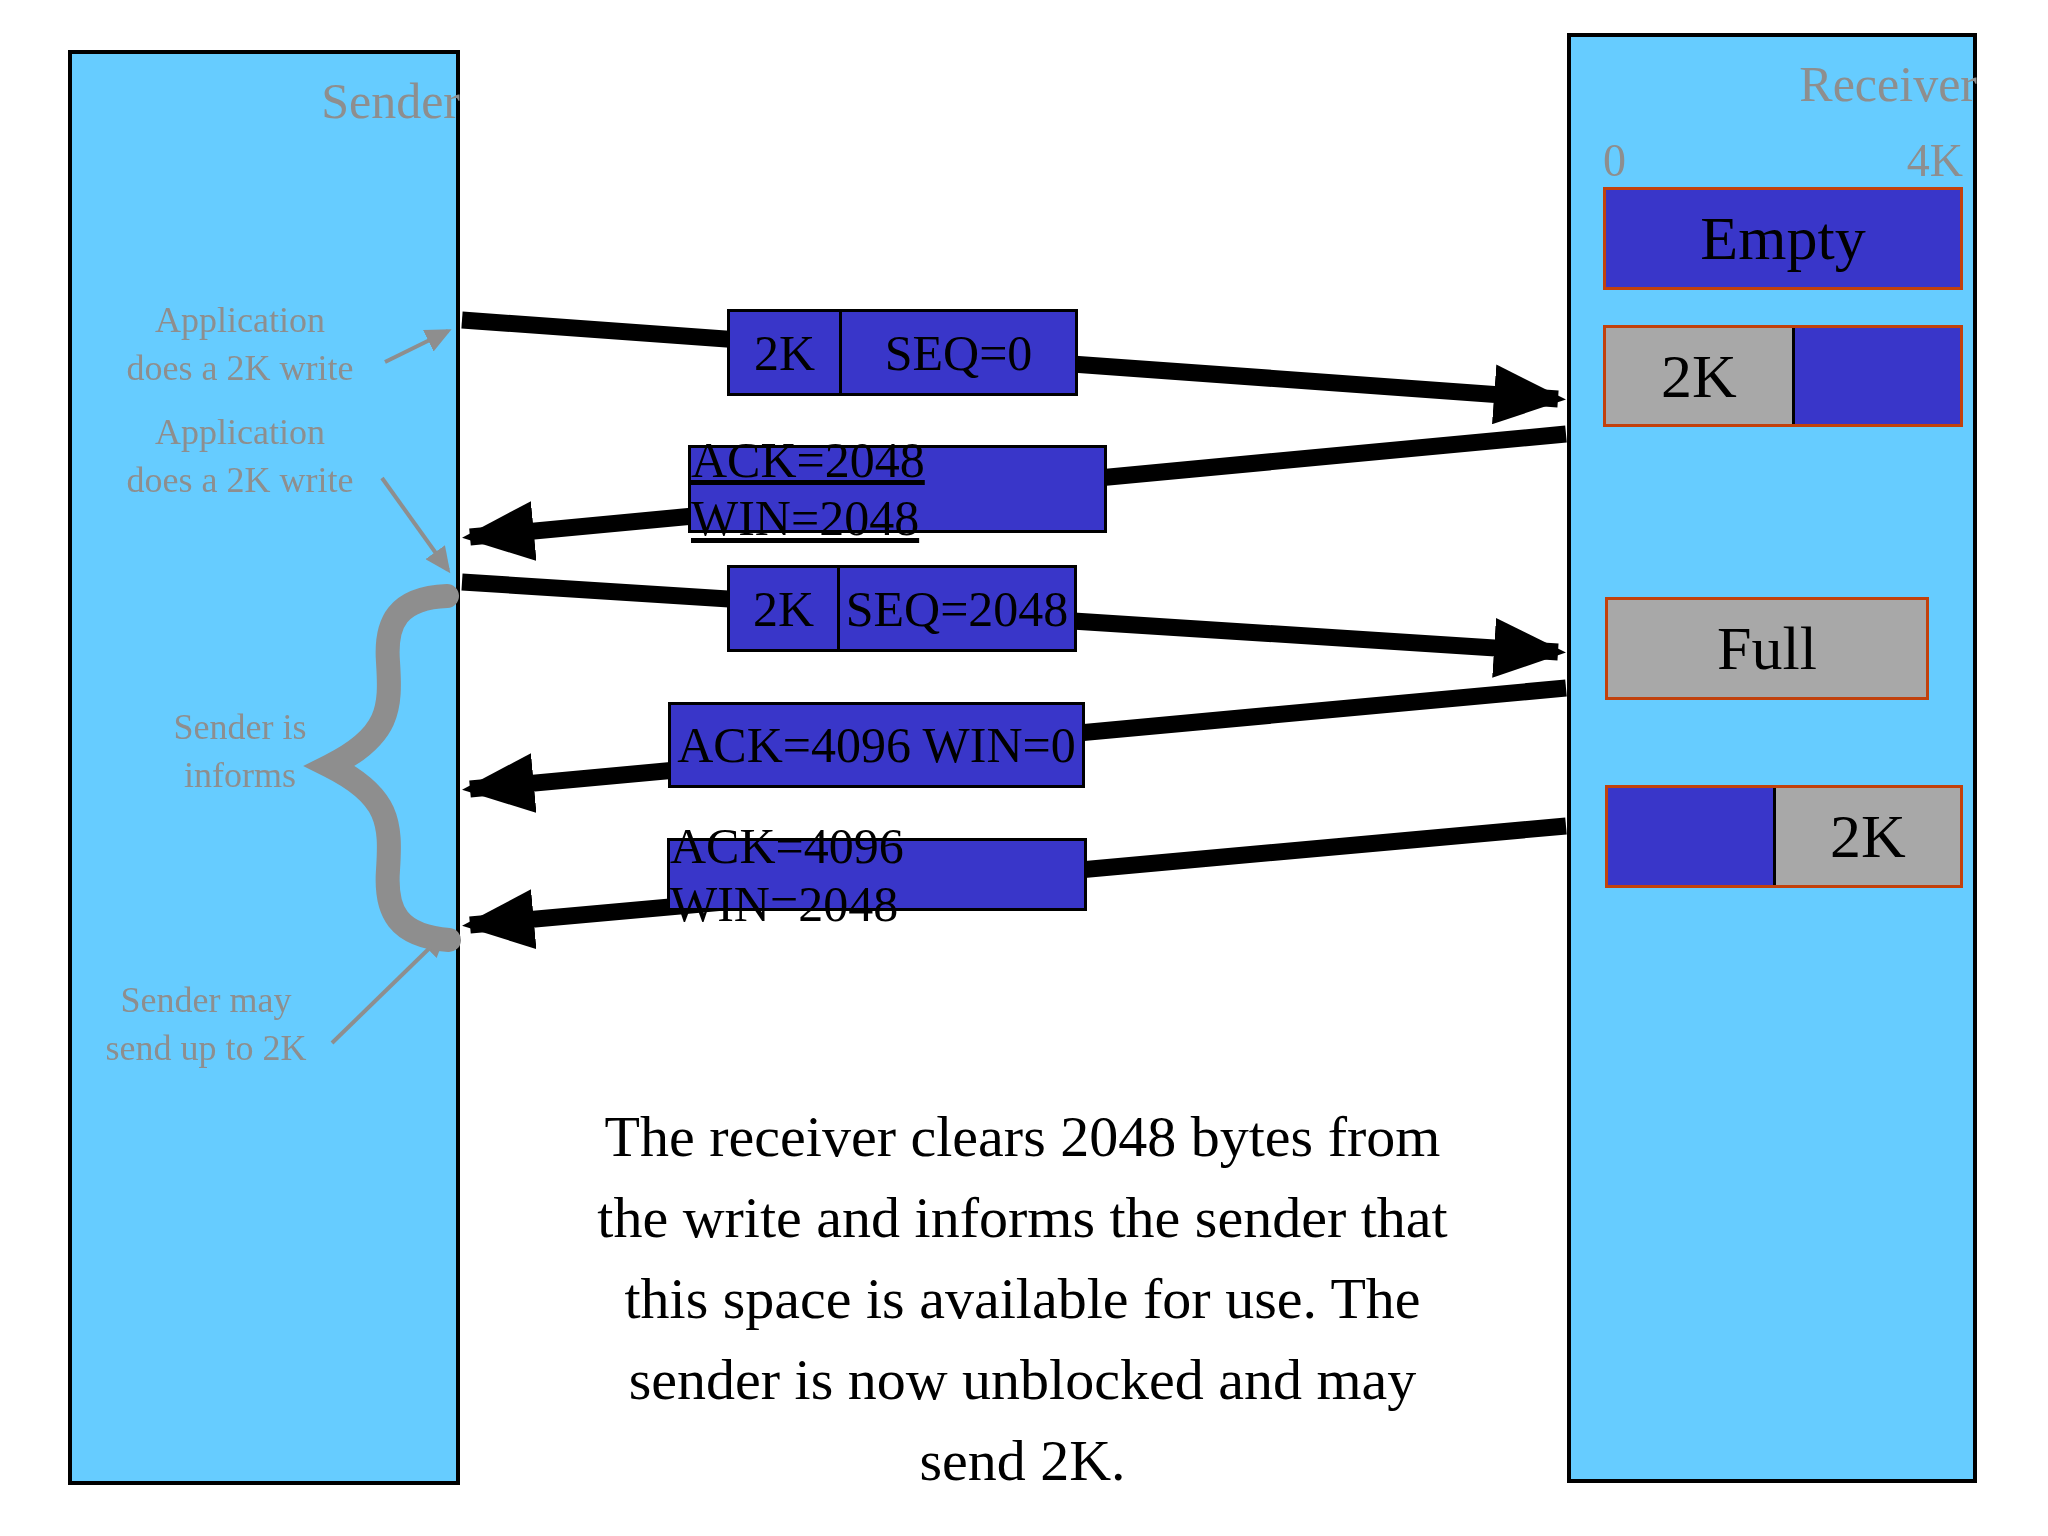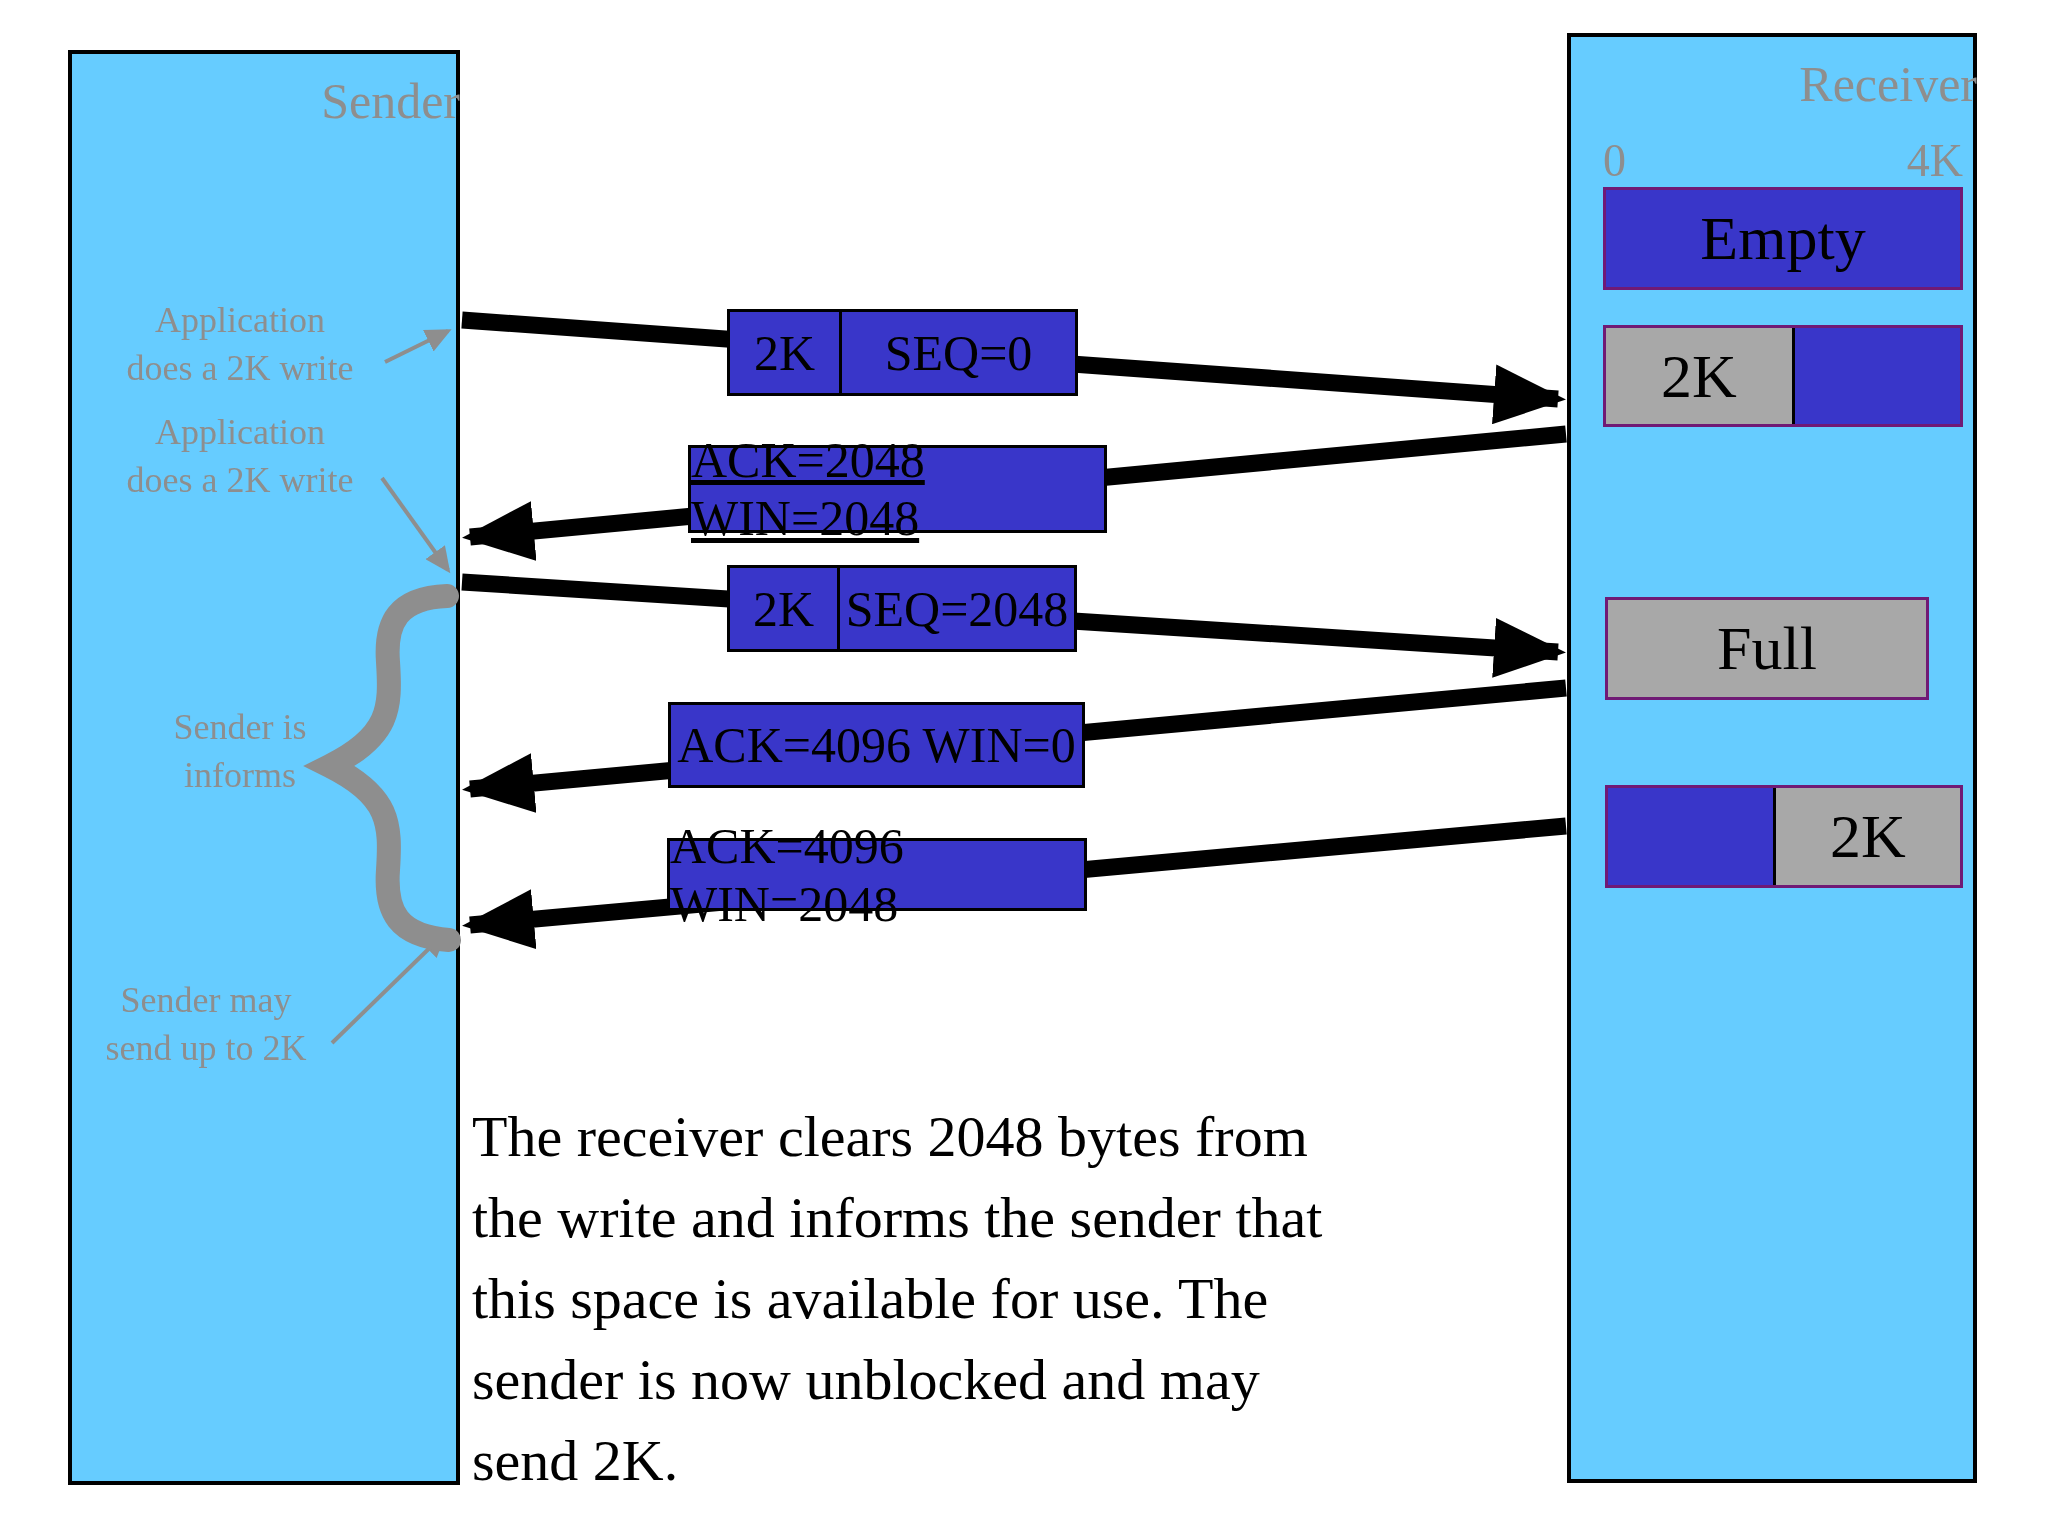--- a/index.html
+++ b/index.html
@@ -25,32 +25,32 @@
     color:#000;font-size:50px;
   }
   .msg .size-cell{
     height:100%;display:flex;align-items:center;justify-content:center;
     border-right:3px solid #000;box-sizing:border-box;flex:0 0 auto;
   }
   .msg .label-cell{
     height:100%;display:flex;align-items:center;justify-content:center;flex:1 1 auto;
   }
   .buffer{
-    position:absolute;z-index:2;border:3px solid #701a75;box-sizing:border-box;
+    position:absolute;z-index:2;border:3px solid #c2410c;box-sizing:border-box;
     display:flex;align-items:stretch;color:#000;font-size:62px;overflow:hidden;
   }
   .buffer .cell{display:flex;align-items:center;justify-content:center;box-sizing:border-box;}
   .fill-blue{background:var(--segment-fill,#3936C9);}
   .fill-gray{background:var(--buffer-gray,#A8A8A8);}
   .scale-row{
     display:flex;justify-content:space-between;
     color:var(--annotation-gray,#8E8E8E);font-size:46px;
   }
   .caption{
-    color:#000;font-size:58px;line-height:81px;margin-left:12px;
+    color:#000;font-size:58px;line-height:81px;text-align:center;
   }
 </style>
 </head>
 <body>
 
 <div class="stage">
 
   <div class="panel" style="left:68px;top:50px;width:392px;height:1435px;"></div>
   <div class="panel" style="left:1567px;top:33px;width:410px;height:1450px;"></div>
 

